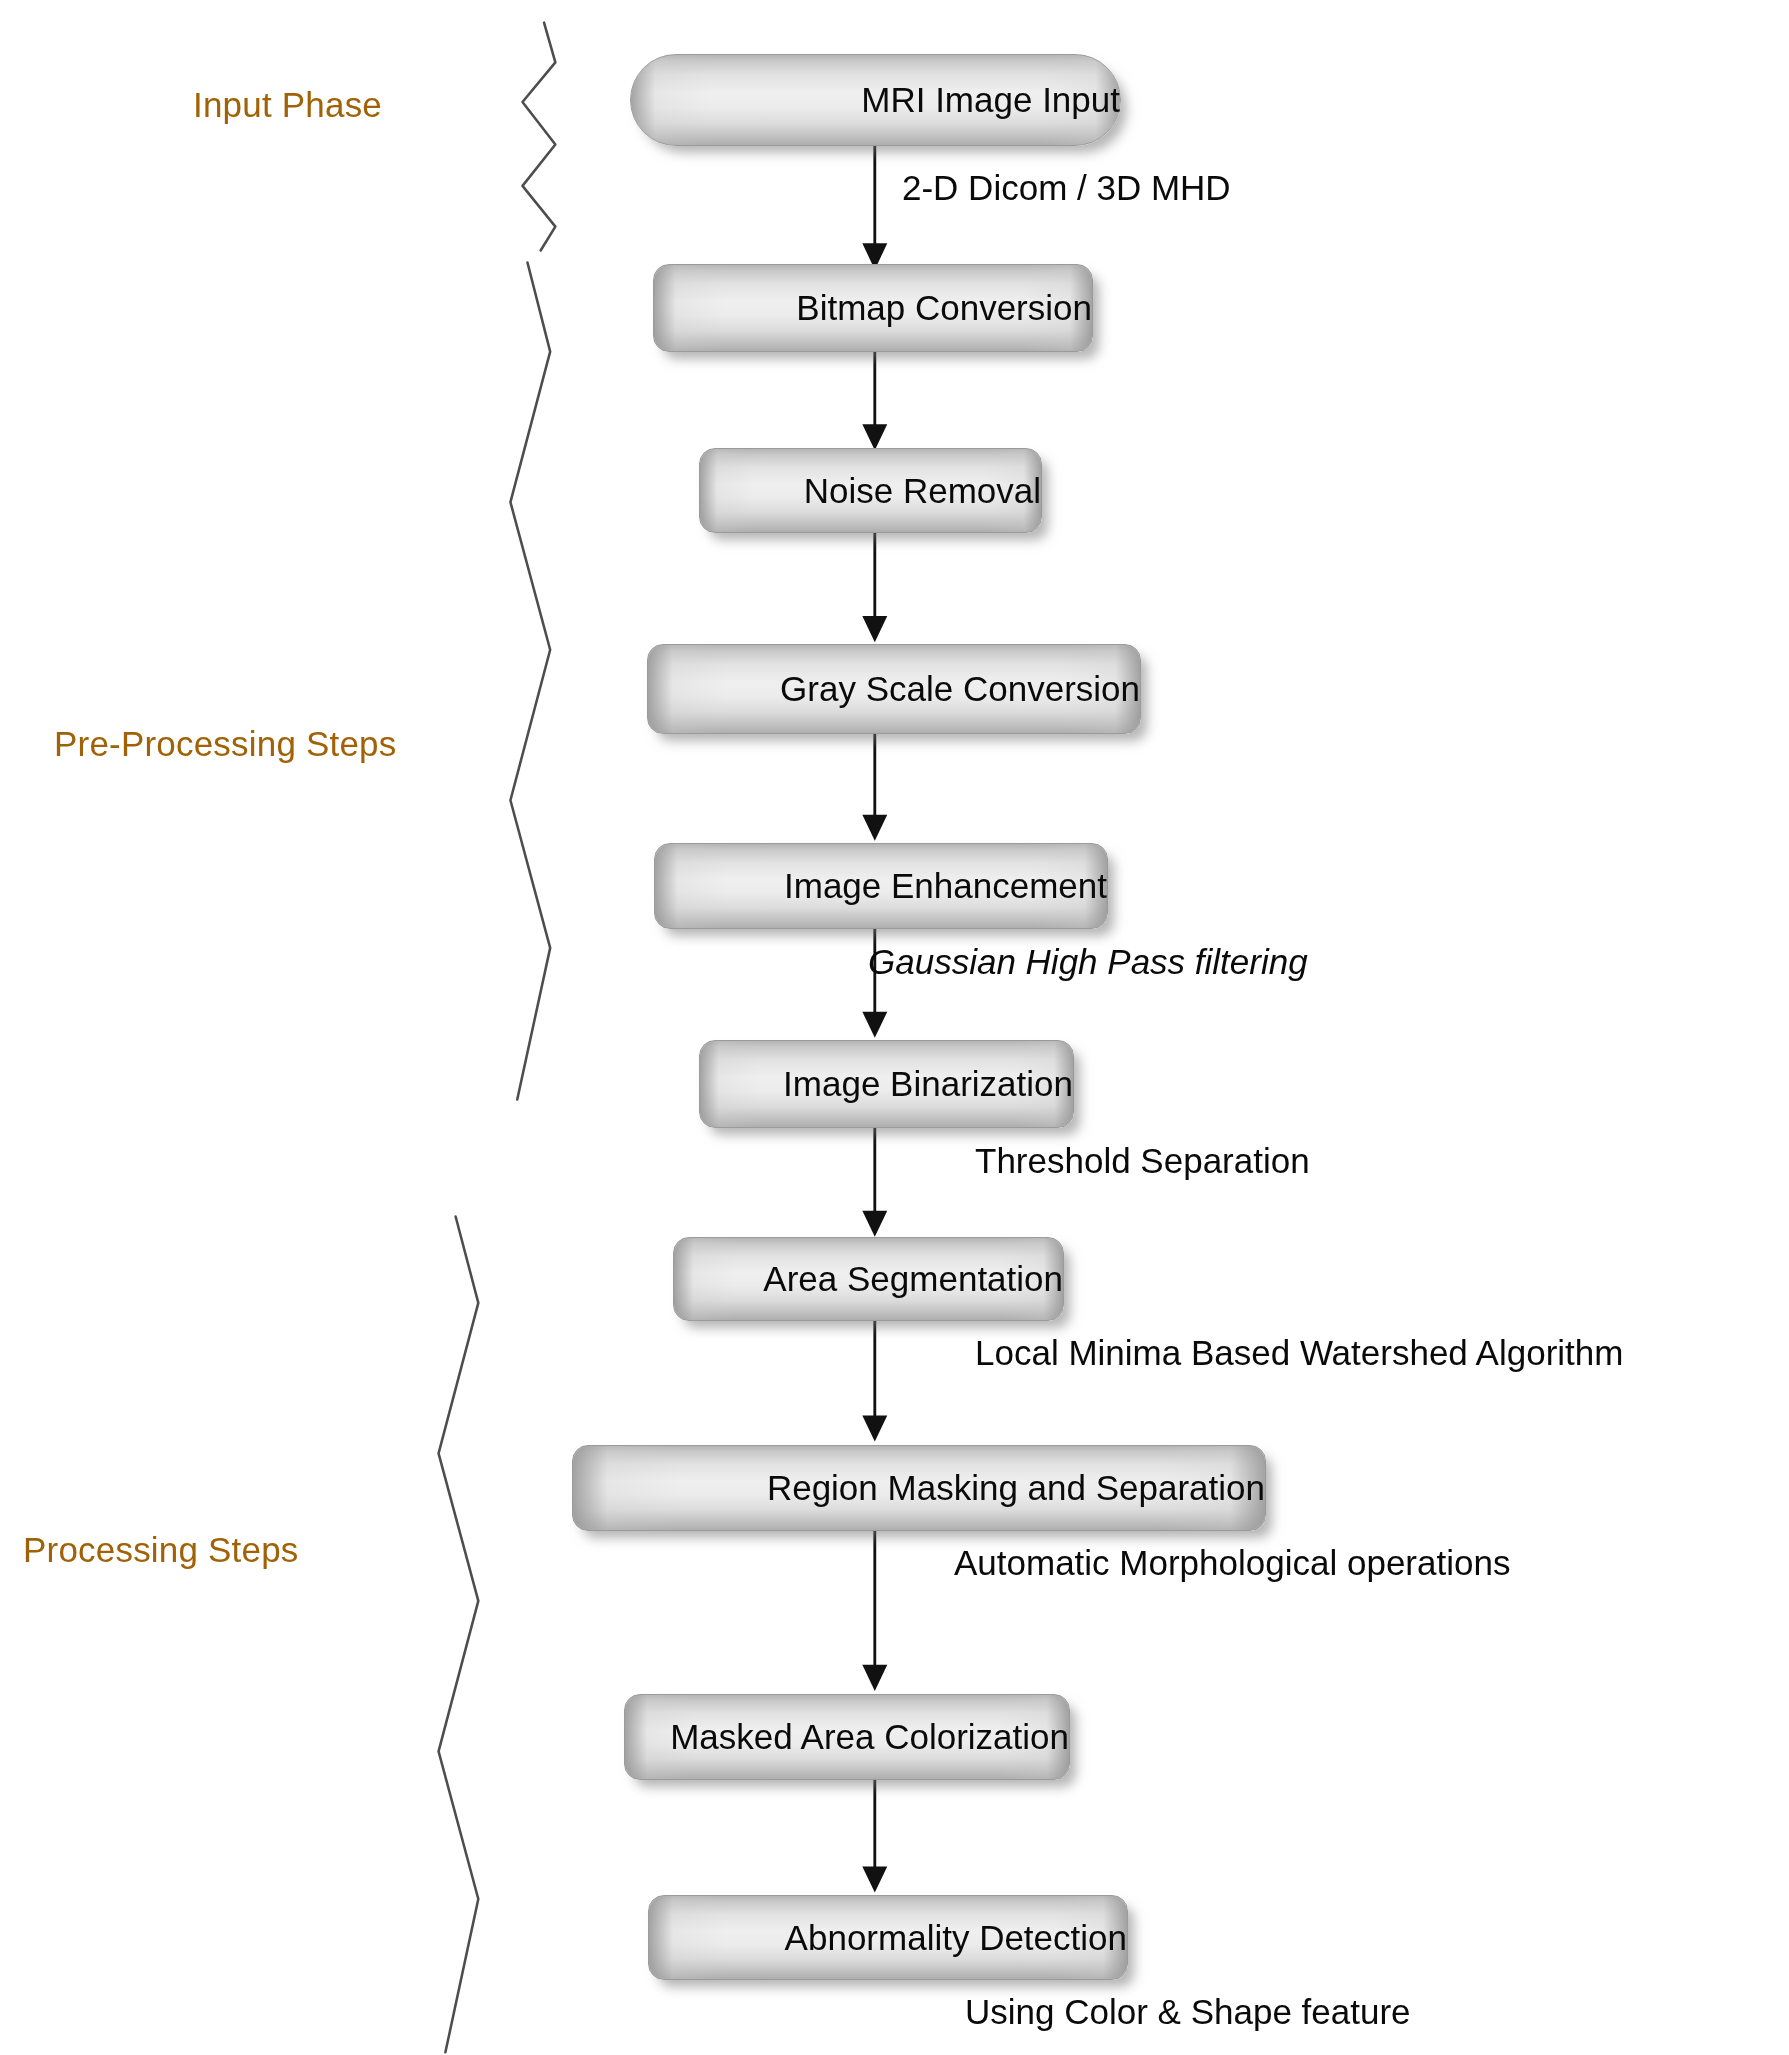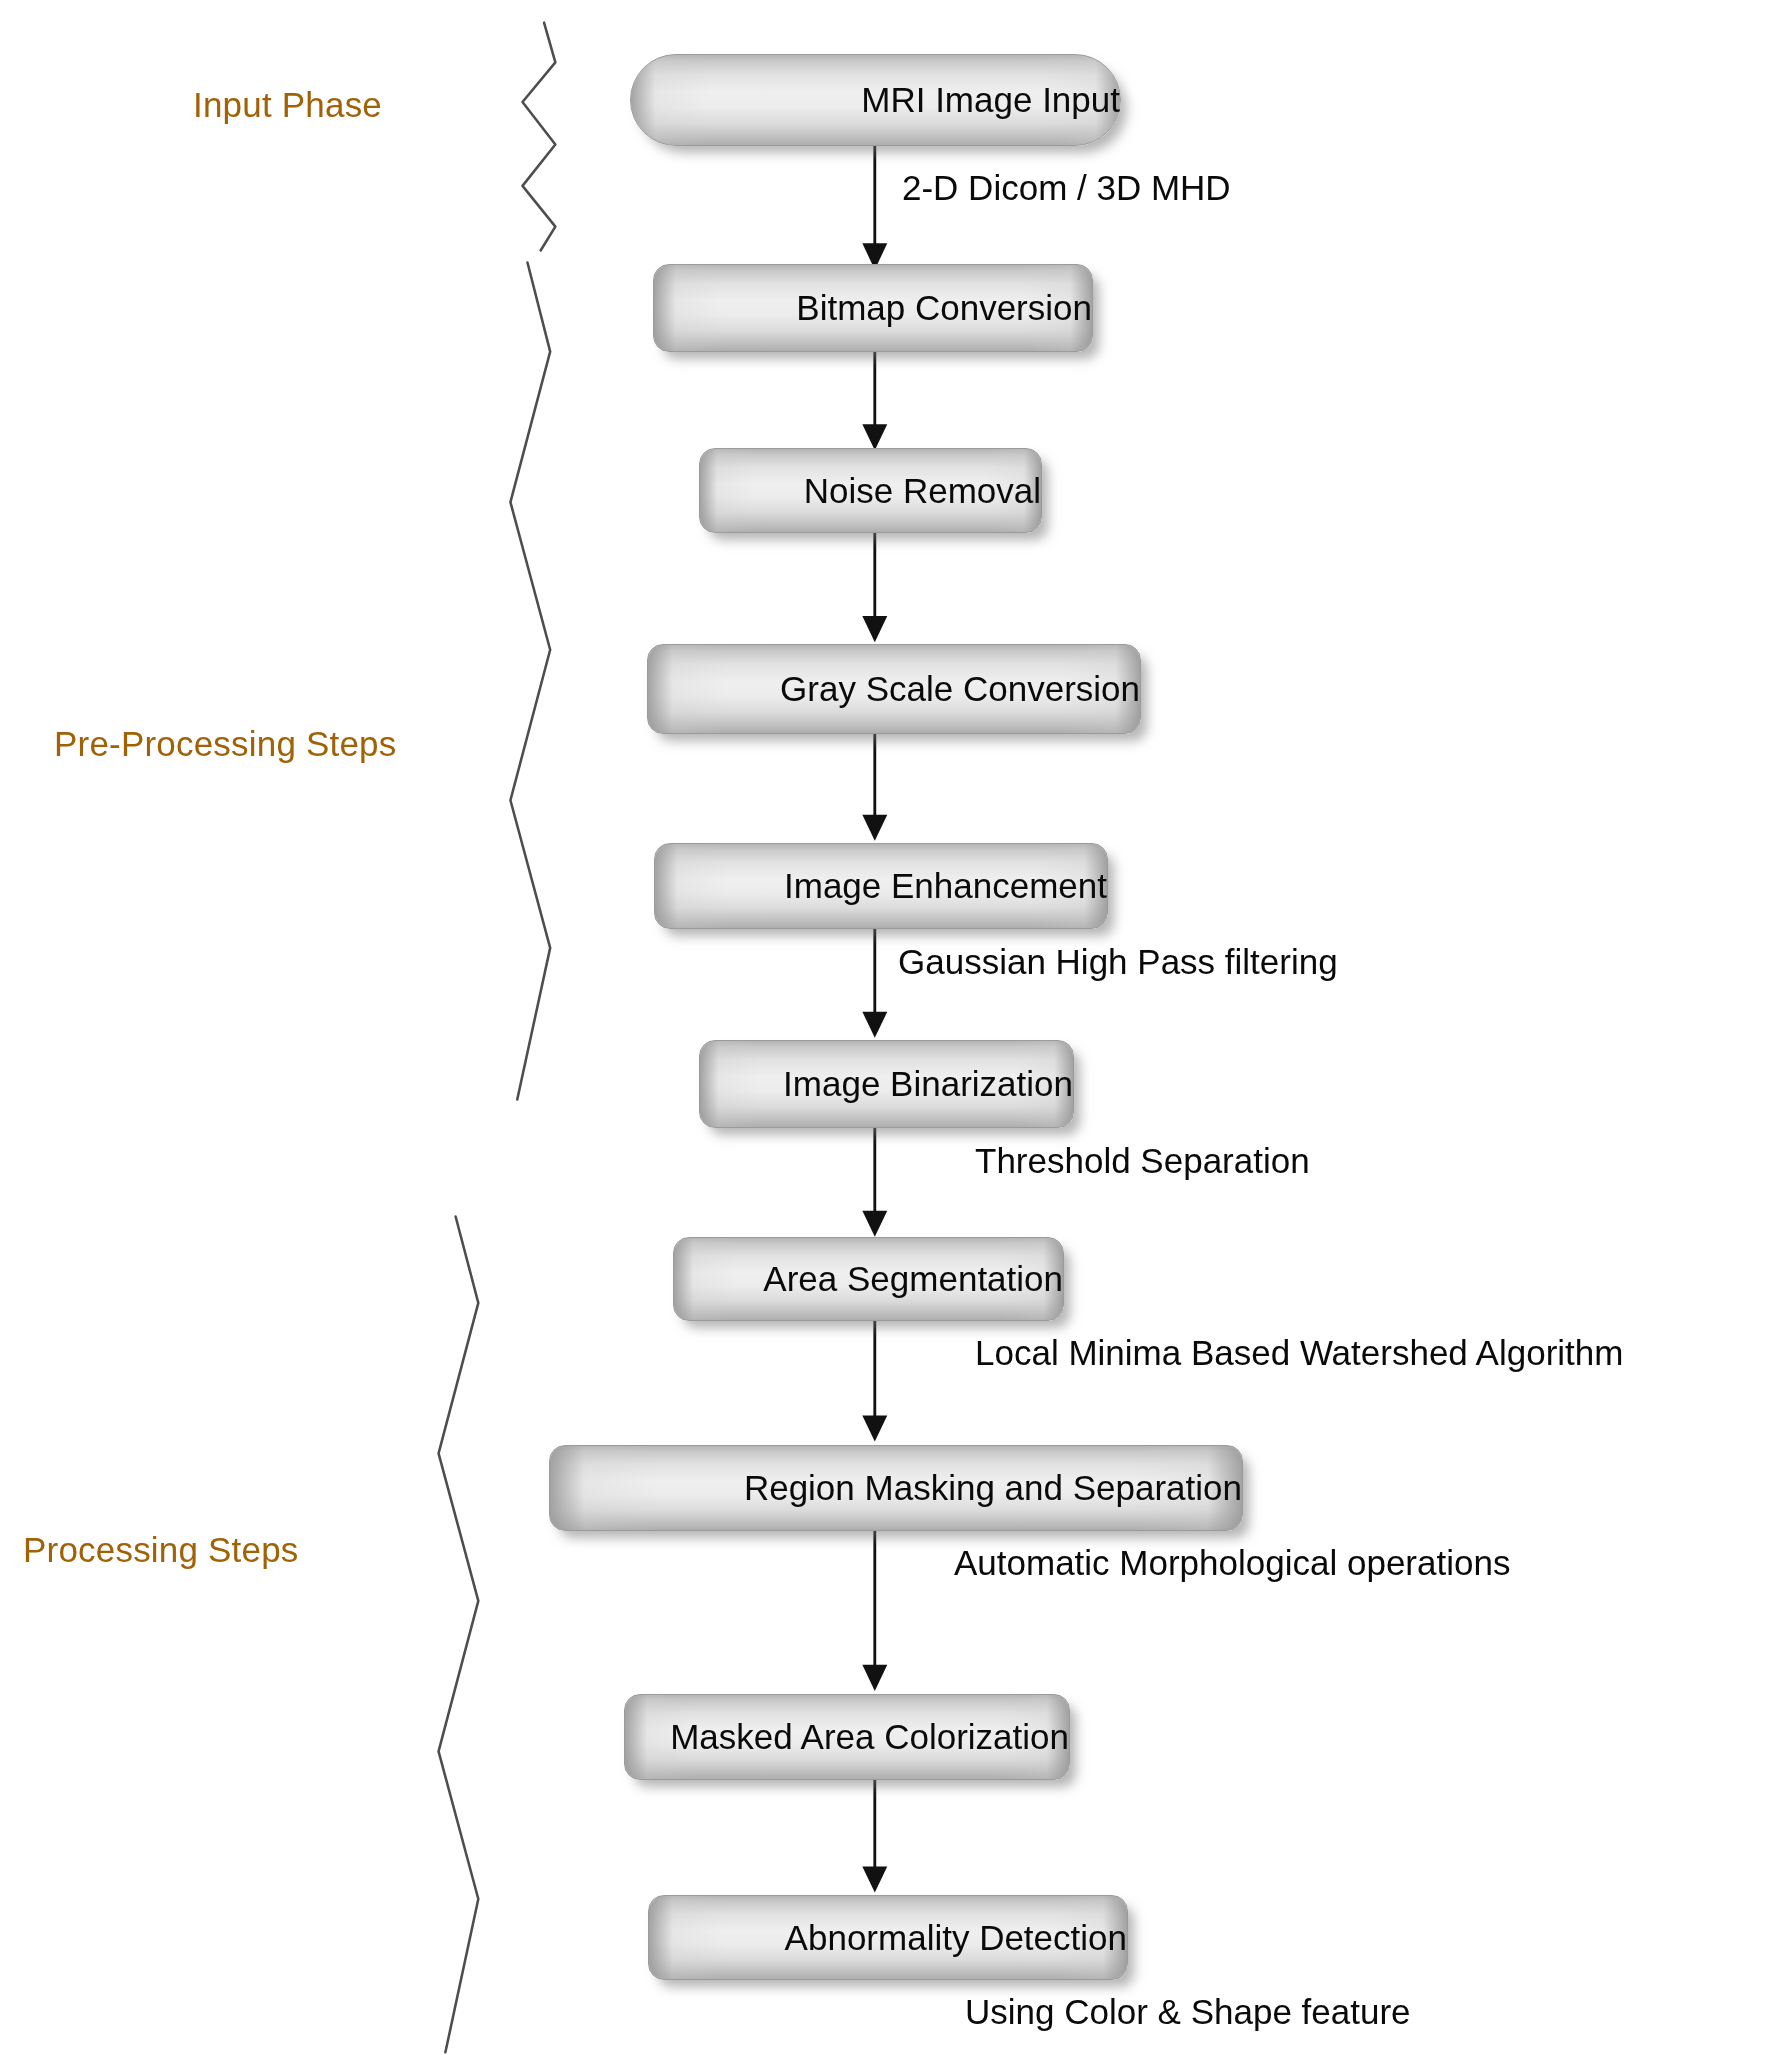--- a/index.html
+++ b/index.html
@@ -167,36 +167,36 @@
   </div>
 
   <div class="node" style="left:699px;top:1040px;width:375px;height:88px;">
     <span>Image Binarization</span>
   </div>
 
   <div class="node" style="left:673px;top:1237px;width:391px;height:84px;">
     <span>Area Segmentation</span>
   </div>
 
-  <div class="node" style="left:549px;top:1445px;width:694px;height:86px;">
+  <div class="node" style="left:572px;top:1445px;width:694px;height:86px;">
     <span>Region Masking and Separation</span>
   </div>
 
   <div class="node" style="left:624px;top:1694px;width:446px;height:86px;">
     <span>Masked Area Colorization</span>
   </div>
 
   <div class="node" style="left:648px;top:1895px;width:480px;height:85px;">
     <span>Abnormality Detection</span>
   </div>
 
   <div class="edge-label" style="left:902px;top:168px;">2-D Dicom  / 3D MHD</div>
 
 
-  <div class="edge-label" style="left:898px;top:942px;">Gaussian High Pass filtering</div>
+  <div class="edge-label" style="left:868px;top:942px;font-style:italic;">Gaussian High Pass filtering</div>
 
   <div class="edge-label" style="left:975px;top:1141px;">Threshold Separation</div>
 
   <div class="edge-label" style="left:975px;top:1333px;">Local Minima Based Watershed Algorithm</div>
 
   <div class="edge-label" style="left:954px;top:1543px;">Automatic Morphological operations</div>
 
   <div class="edge-label" style="left:965px;top:1992px;">Using Color &amp; Shape  feature</div>
 
 </div>

